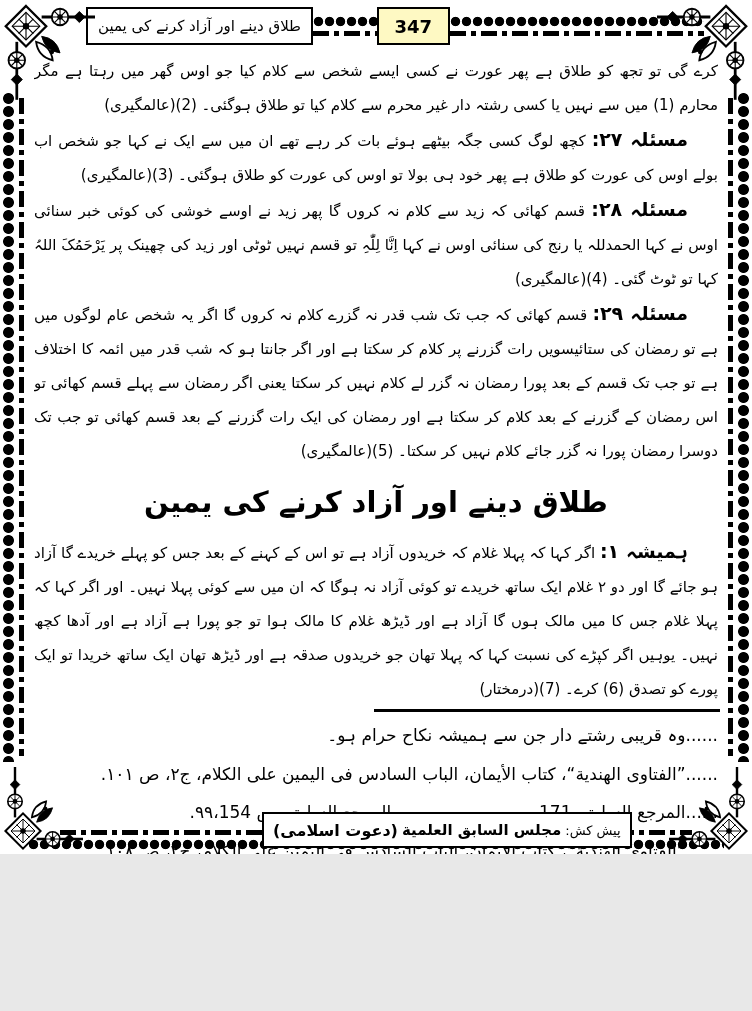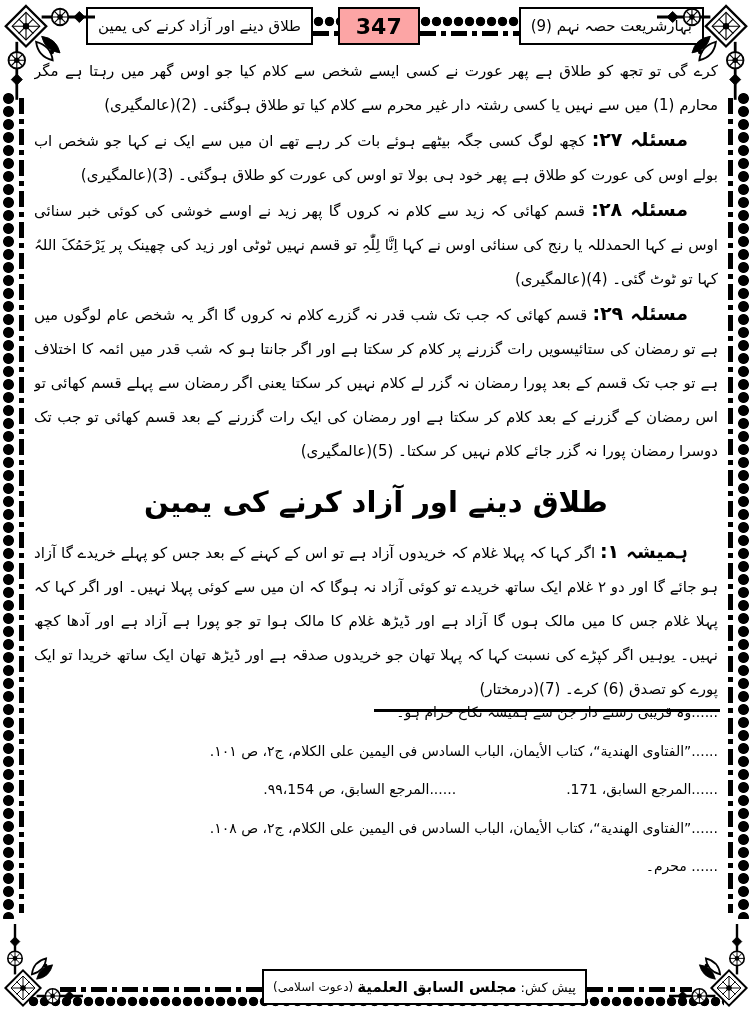--- a/index.html
+++ b/index.html
@@ -1,17 +1,17 @@
 <!DOCTYPE html>
 <html lang="ur"><head>
 <meta charset="utf-8">
 <style>
   html,body{margin:0;padding:0;background:#e8e8e8;}
   .page{
-    position:relative;width:752px;height:1011px;background:#ffffff;color:#000;
+    position:relative;width:752px;height:854px;background:#ffffff;color:#000;
     font-family:"DejaVu Sans",sans-serif;overflow:hidden;margin:0 auto;
   }
   
   .beads-v{
     position:absolute;width:13px;z-index:2;
     background-image:radial-gradient(circle at 6.5px 6.5px,#000 5px,transparent 5.9px);
     background-size:13px 13px;background-repeat:repeat-y;
   }
   .dashdot-v{
     position:absolute;width:5px;z-index:2;
@@ -33,22 +33,22 @@
   
   .header-band{
     position:absolute;top:7px;left:86px;right:48px;height:38px;z-index:3;
     display:flex;align-items:stretch;
   }
   .tab{
     border:2.5px solid #000;background:#fff;display:flex;align-items:center;justify-content:center;
     padding:0 10px;font-size:15px;white-space:nowrap;direction:rtl;
   }
   .page-box{
-    border:2.5px solid #000;background:#fca5a5;display:flex;align-items:center;justify-content:center;
-    padding:16px 16px;font-size:22px;font-weight:bold;
+    border:2.5px solid #000;background:#fef9c3;display:flex;align-items:center;justify-content:center;
+    padding:16px 16px;font-size:18px;font-weight:bold;
   }
   .connector{display:flex;flex-direction:column;justify-content:center;gap:4px;min-width:20px;}
   .c1{flex:1.1;} .c2{flex:4.4;}
   
   .corner{position:absolute;z-index:4;}
   .tl{top:3px;left:3px;width:92px;height:97px;}
   .tr{top:3px;right:3px;width:92px;height:97px;transform:scaleX(-1);}
   .bl{bottom:3px;left:3px;width:80px;height:84px;transform:scaleY(-1);}
   .br{bottom:3px;right:3px;width:80px;height:84px;transform:scale(-1,-1);}
   
@@ -59,36 +59,36 @@
   .para{margin:0;}
   .para.indent{text-indent:30px;}
   .masala-label{font-weight:bold;font-size:19px;}
   .section-heading{
     text-align:center;font-weight:bold;font-size:29px;line-height:52px;
     margin:8px 0 6px;text-indent:0;
   }
   
   .fn-sep{position:absolute;top:709px;right:32px;width:346px;height:2.5px;background:#000;z-index:2;}
   .footnotes{
-    position:absolute;top:693px;left:34px;right:34px;z-index:2;
-    direction:rtl;font-size:14px;
+    position:absolute;top:716px;left:34px;right:34px;z-index:2;
+    direction:rtl;font-size:17px;
   }
   .fn-row{line-height:38.5px;text-align:right;white-space:nowrap;overflow:hidden;}
   .fn-pair{display:flex;gap:110px;}
   
   .footer-dashdot{position:absolute;left:60px;right:60px;bottom:19px;z-index:2;}
   .footer-beads{position:absolute;left:28px;right:28px;bottom:4px;z-index:2;}
   .publisher-box{
     position:absolute;left:262px;bottom:6px;height:32px;z-index:5;
     border:2.5px solid #000;background:#fff;
     display:flex;align-items:center;padding:0 9px;direction:rtl;gap:4px;
     font-size:13px;white-space:nowrap;
   }
   .publisher-name{font-weight:bold;font-size:15px;}
-  .publisher-suffix{font-size:12px;}
+  .publisher-suffix{font-size:16px;font-weight:bold;}
 </style>
 </head>
 <body>
 
 <svg width="0" height="0" style="position:absolute" aria-hidden="true">
   <defs>
     <g id="corner-orn" stroke="#000" fill="none">
       <line x1="42" y1="15" x2="100" y2="15" stroke-width="3"></line>
       <line x1="15" y1="42" x2="15" y2="105" stroke-width="3"></line>
       <path d="M25 3 L47 25 L25 47 L3 25 Z" stroke-width="2.5" fill="#fff"></path>
@@ -138,23 +138,20 @@
       <div class="beads-h"></div>
       <div class="dashdot-h"></div>
     </div>
     <div class="page-box">
       <span>347</span>
     </div>
     <div class="connector c2">
       <div class="beads-h"></div>
       <div class="dashdot-h"></div>
     </div>
-    <div class="tab">
-      <span>بہارشریعت حصہ نہم (9)</span>
-    </div>
   </div>
 
   <div class="body-region">
     <p class="para">
       <span>کرے گی تو تجھ کو طلاق ہے پھر عورت نے کسی ایسے شخص سے کلام کیا جو اوس گھر میں رہتا ہے مگر محارم (1) میں سے نہیں یا کسی رشتہ دار غیر محرم سے کلام کیا تو طلاق ہوگئی۔ (2)(عالمگیری)</span>
     </p>
     <p class="para indent">
       <span class="masala-label">مسئلہ ۲۷:</span>
       <span>کچھ لوگ کسی جگہ بیٹھے ہوئے بات کر رہے تھے ان میں سے ایک نے کہا جو شخص اب بولے اوس کی عورت کو طلاق ہے پھر خود ہی بولا تو اوس کی عورت کو طلاق ہوگئی۔ (3)(عالمگیری)</span>
     </p>

